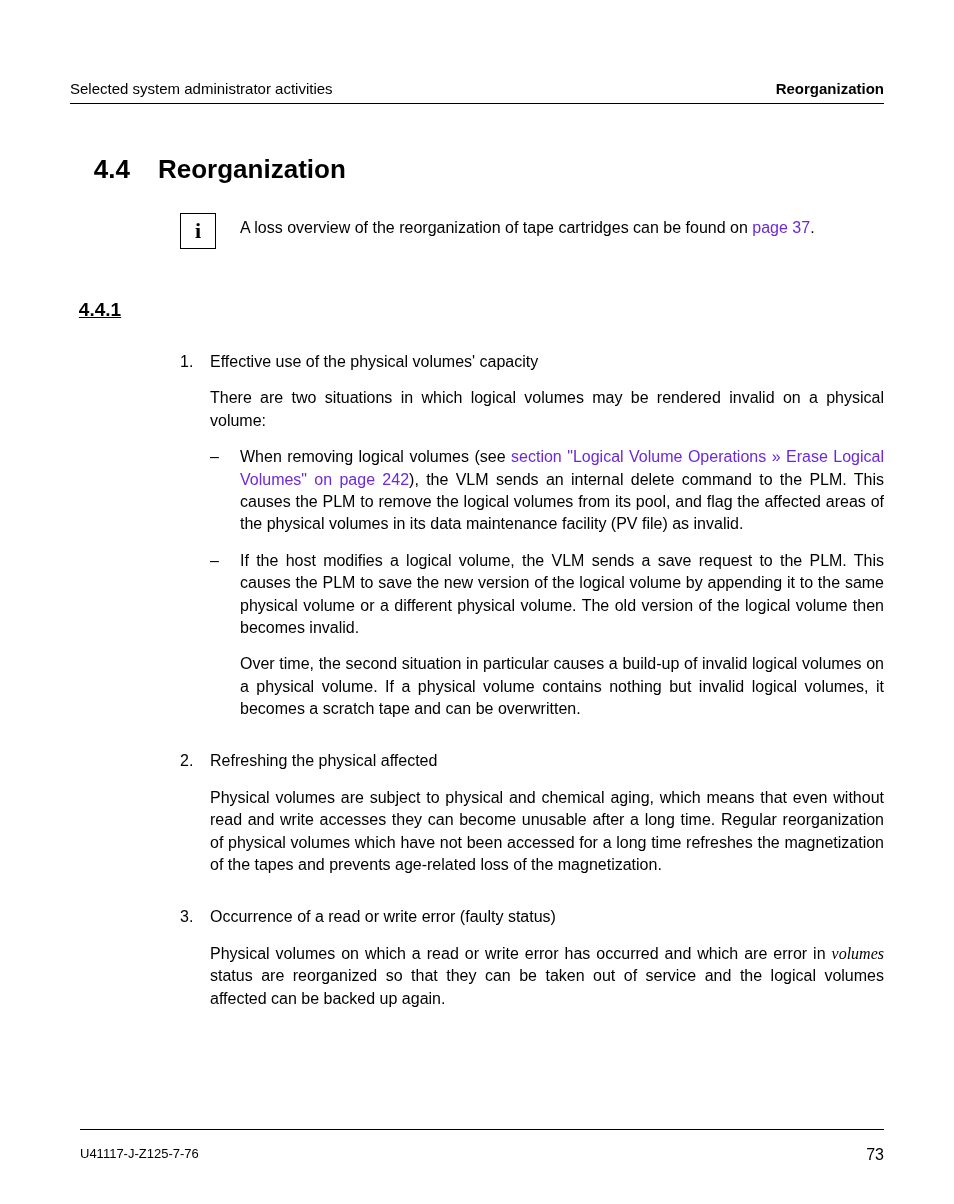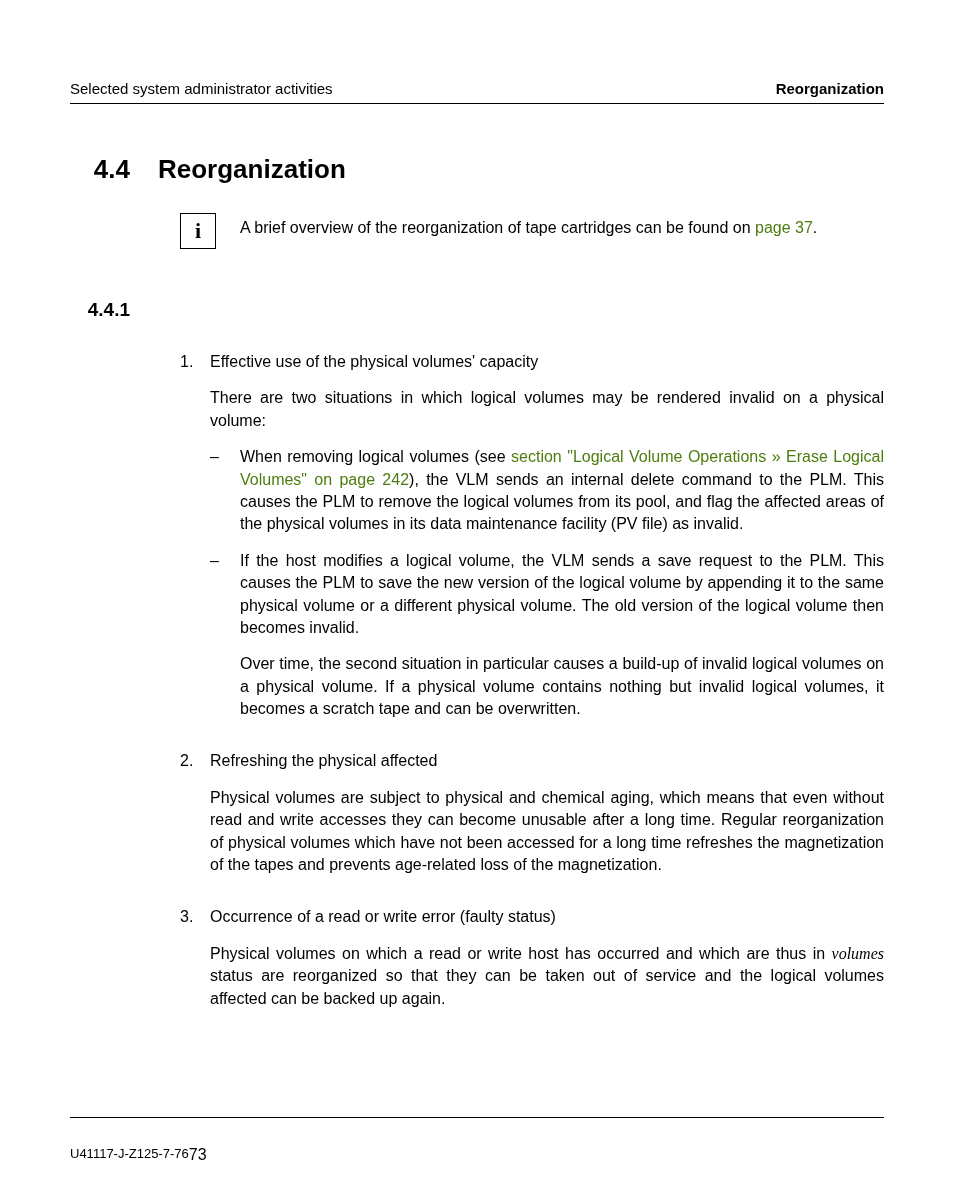--- a/index.html
+++ b/index.html
@@ -58,33 +58,34 @@
     font-weight: bold;
     font-size: 22px;
     flex-shrink: 0;
   }
   .info-text {
     font-size: 16px;
     line-height: 1.35;
     padding-top: 4px;
   }
   a.link {
-    color: #4d7c0f;
+    color: #6d28d9;
     text-decoration: none;
   }
   h3.subsection-title {
     font-size: 19px;
     font-weight: bold;
     margin: 0 0 30px 0;
     display: flex;
     gap: 18px;
   }
   h3.subsection-title .num {
     width: 60px;
-    text-align: right;
+    text-align: center;
+    text-decoration: underline;
   }
   .body-text {
     margin-left: 110px;
     font-size: 16px;
     line-height: 1.4;
   }
   .intro {
     margin-bottom: 16px;
   }
   ol.num-list {
@@ -133,23 +134,25 @@
   .dash-para:last-child {
     margin-bottom: 0;
   }
   em.italic {
     font-style: italic;
     font-family: Georgia, serif;
   }
   .footer {
     margin-top: auto;
     border-top: 1px solid #000;
-    padding-top: 28px;
-    display: flex;
+    padding-top: 16px;
+    display: flex;
+    justify-content: space-between;
     font-size: 13px;
+    margin-left: 10px;
   }
   .footer .pagenum {
     font-size: 16px;
   }
 </style>
 </head>
 <body>
 
 <div class="page">
   <div class="running-head">
@@ -160,21 +163,21 @@
   <h2 class="section-title">
     <span class="num">4.4</span>
     <span>Reorganization</span>
   </h2>
 
   <div class="info-row">
     <div class="info-icon">
       <span>i</span>
     </div>
     <div class="info-text">
-      <span>A brief overview of the reorganization of tape cartridges can be found on </span><a class="link" href="#">page 37</a><span>.</span>
+      <span>A loss overview of the reorganization of tape cartridges can be found on </span><a class="link" href="#">page 37</a><span>.</span>
     </div>
   </div>
 
   <h3 class="subsection-title">
     <span class="num">4.4.1</span>
   </h3>
 
   <div class="body-text">
 
     <ol class="num-list">
@@ -208,21 +211,21 @@
           <div class="li-title">Refreshing the physical affected</div>
           <div class="li-para">Physical volumes are subject to physical and chemical aging, which means that even without read and write accesses they can become unusable after a long time. Regular reorganization of physical volumes which have not been accessed for a long time refreshes the magnetization of the tapes and prevents age-related loss of the magnetization.</div>
         </div>
       </li>
 
       <li>
         <div class="marker">3.</div>
         <div class="content">
           <div class="li-title">Occurrence of a read or write error (faulty status)</div>
           <div class="li-para">
-            <span>Physical volumes on which a read or write host has occurred and which are thus in </span><em class="italic">volumes</em><span> status are reorganized so that they can be taken out of service and the logical volumes affected can be backed up again.</span>
+            <span>Physical volumes on which a read or write error has occurred and which are error in </span><em class="italic">volumes</em><span> status are reorganized so that they can be taken out of service and the logical volumes affected can be backed up again.</span>
           </div>
         </div>
       </li>
     </ol>
   </div>
 
   <div class="footer">
     <span>U41117-J-Z125-7-76</span>
     <span class="pagenum">73</span>
   </div>

